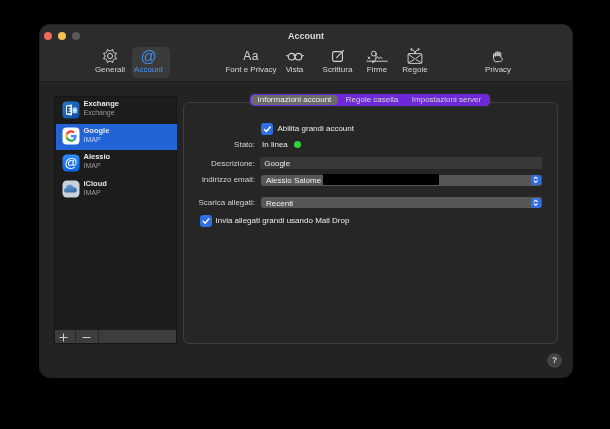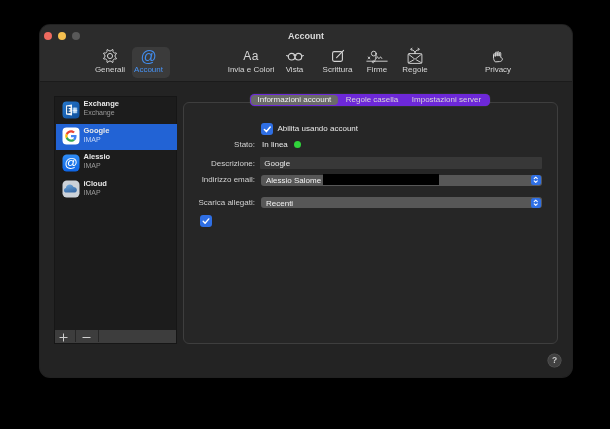--- a/index.html
+++ b/index.html
@@ -61,21 +61,21 @@
     </div>
 
     <div class="abs tbitem" style="left:88.5px;width:40px">
       <div class="abs tbicon" style="top:1.5px;height:18px;font-size:16px;color:#418ced;font-weight:normal">@</div>
       <div class="abs tblab" style="color:#4793f6">Account</div>
     </div>
 
 
     <div class="abs tbitem" style="left:191px;width:40px">
       <div class="abs tbicon" style="color:#d4d4d4;font-size:12px;letter-spacing:0.3px">Aa</div>
-      <div class="abs tblab">Invia e Colori</div>
+      <div class="abs tblab">Font e Privacy</div>
     </div>
 
     <div class="abs tbitem" style="left:234.5px;width:40px">
       <div class="abs tbicon">
           <svg width="24" height="16" viewBox="0 0 24 16" fill="none" stroke="#d4d4d4" stroke-width="1.1" stroke-linecap="round">
         <circle cx="8.6" cy="8.7" r="3.3"></circle>
             <circle cx="15.4" cy="8.7" r="3.3"></circle>
         <path d="M10.9,7.4 Q12,6.1 13.1,7.4"></path>
         <path d="M3.6,7.6 L5.3,8.3 M20.4,7.6 L18.7,8.3"></path>
           </svg>
@@ -215,21 +215,21 @@
     <div class="abs segtxt" style="left:1.2px;width:87.5px;color:#f0f0f0">Informazioni account</div>
     <div class="abs segtxt" style="left:95px;width:55px">Regole casella</div>
     <div class="abs segtxt" style="left:160px;width:74px">Impostazioni server</div>
   </div>
 
   <div class="abs cbox" style="left:220.5px;top:97.5px;width:12.5px;height:12.5px">
     <svg width="12.5" height="12.5" viewBox="0 0 12.5 12.5" fill="none" stroke="#fff" stroke-width="1.5" stroke-linecap="round" stroke-linejoin="round">
         <path d="M3.4,6.5 L5.4,8.6 L9.2,4.1"></path>
       </svg>
   </div>
-  <div class="abs fval" style="left:237.5px;top:97.5px;line-height:12.5px">Abilita usando account</div>
+  <div class="abs fval" style="left:237.5px;top:97.5px;line-height:12.5px">Abilita grandi account</div>
   <div class="abs flabel" style="left:147px;top:114px;width:68px;line-height:11px">Stato:</div>
   <div class="abs fval" style="left:222px;top:114px;line-height:11px">In linea</div>
   <div class="abs" style="left:253.7px;top:115.7px;width:7.6px;height:7.6px;border-radius:50%;background:#30d33b"></div>
   <div class="abs flabel" style="left:147px;top:132.5px;width:68px;line-height:11px">Descrizione:</div>
   <div class="abs field" style="left:219.7px;top:132px;width:282.3px;height:11.5px"></div>
   <div class="abs fval" style="left:224.3px;top:132.5px;line-height:11px">Google</div>
   <div class="abs flabel" style="left:147px;top:149.3px;width:68px;line-height:11px">Indirizzo email:</div>
   <div class="abs popup" style="left:221px;top:149.8px;width:280.5px;height:11px"></div>
   <div class="abs fval" style="left:226px;top:149.9px;line-height:11px;color:#f2f2f2">Alessio Salome</div>
   <div class="abs" style="left:282.5px;top:149.3px;width:116px;height:10.7px;background:#000"></div>
@@ -244,14 +244,15 @@
   <div class="abs step" style="left:491px;top:173.1px">
     <svg width="9.5" height="9.5" viewBox="0 0 9.5 9.5" fill="none" stroke="#fff" stroke-width="1.1" stroke-linecap="round" stroke-linejoin="round">
         <path d="M3.2,3.6 L4.75,2.1 L6.3,3.6 M3.2,5.9 L4.75,7.4 L6.3,5.9"></path>
       </svg>
   </div>
   <div class="abs cbox" style="left:160px;top:189.5px;width:12px;height:12px">
     <svg width="12" height="12" viewBox="0 0 12 12" fill="none" stroke="#fff" stroke-width="1.4" stroke-linecap="round" stroke-linejoin="round">
         <path d="M3.2,6.2 L5.1,8.2 L8.8,3.9"></path>
       </svg>
   </div>
+  <div class="abs fval" style="left:175.5px;top:189.5px;line-height:12px">Invia allegati grandi usando Mail Drop</div>
   <div id="help" class="abs">?</div>
 </div>
 
 </body></html>

